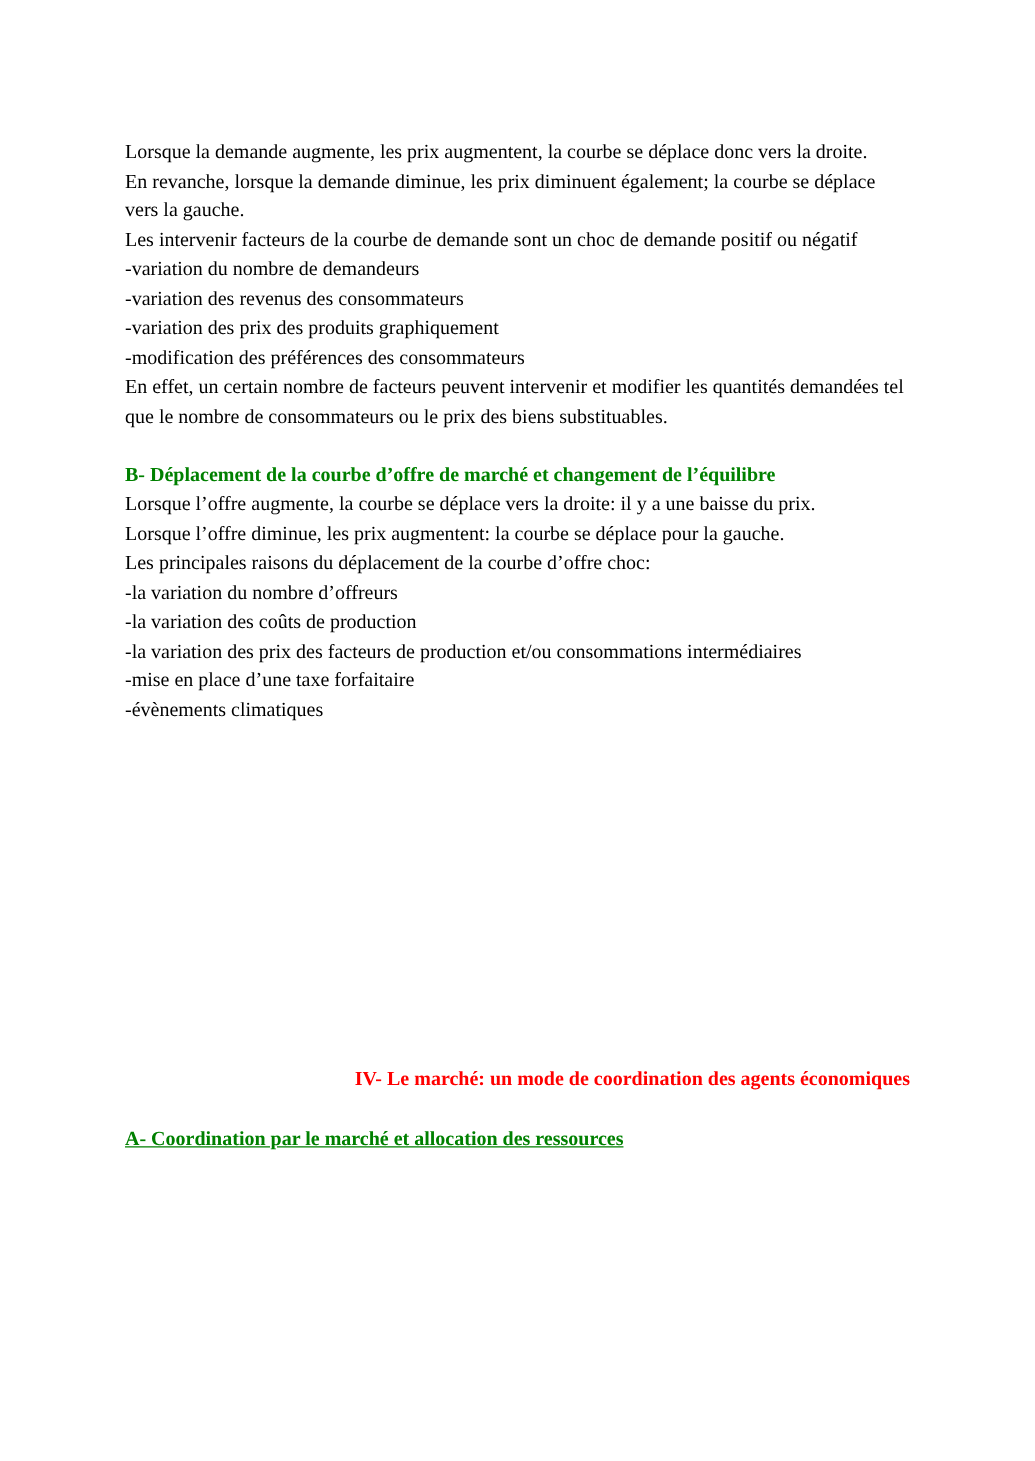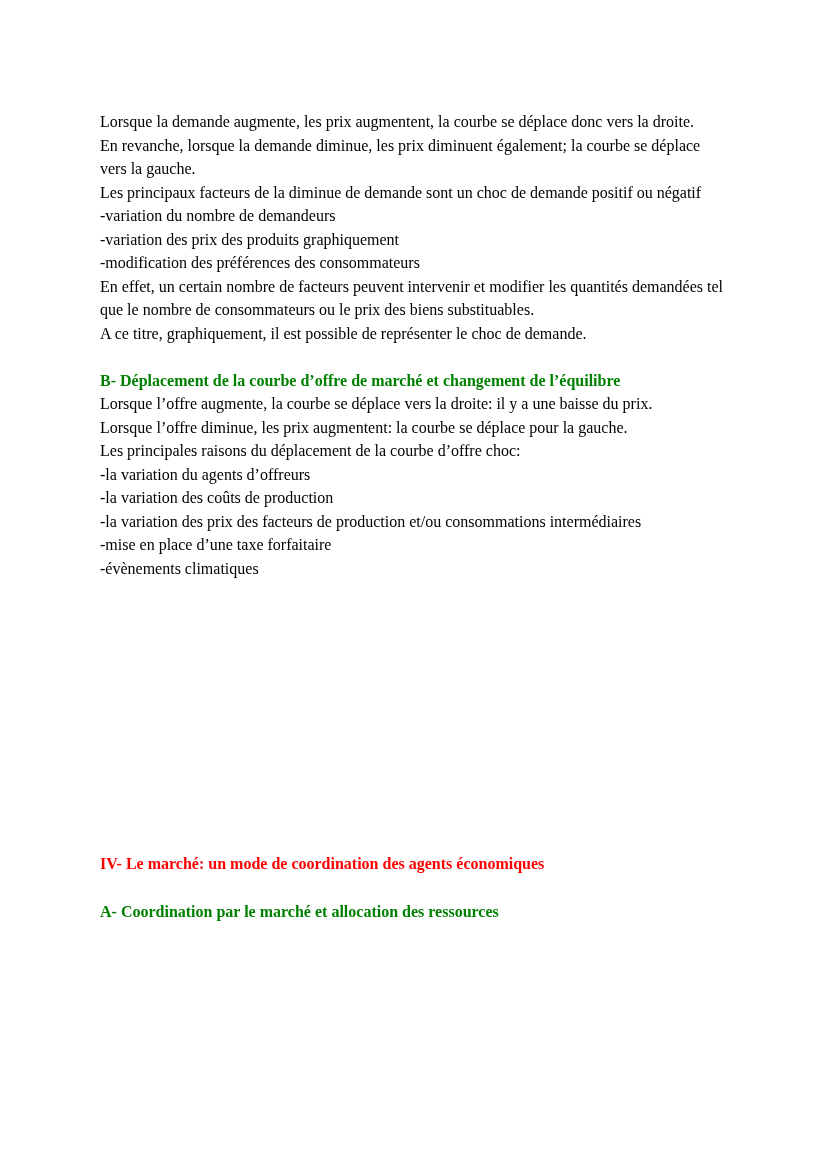--- a/index.html
+++ b/index.html
@@ -29,43 +29,43 @@
     color: var(--green, #008000);
     font-weight: bold;
   }
   .h-red {
     color: var(--red, #ff0000);
     font-weight: bold;
   }
   
   .sp1 { margin-top: 23.5px; }
   
-  .sp-large { margin-top: 272px; }
+  .sp-large { margin-top: 272px; text-align: right; }
   
-  .sp2 { margin-top: 24px; }
+  .sp2 { margin-top: 24px; text-decoration: underline; }
 </style>
 </head>
 <body>
 
 <div class="page" style="color: rgb(0, 0, 0); background: rgb(255, 255, 255);">
   <p class="line">Lorsque la demande augmente, les prix augmentent, la courbe se déplace donc vers la droite.</p>
   <p class="line">En revanche, lorsque la demande diminue, les prix diminuent également; la courbe se déplace vers la gauche.</p>
-  <p class="line">Les principaux facteurs de la diminue de demande sont un choc de demande positif ou négatif</p>
+  <p class="line">Les intervenir facteurs de la courbe de demande sont un choc de demande positif ou négatif</p>
   <p class="line">-variation du nombre de demandeurs</p>
+  <p class="line">-variation des revenus des consommateurs</p>
   <p class="line">-variation des prix des produits graphiquement</p>
   <p class="line">-modification des préférences des consommateurs</p>
   <p class="line">En effet, un certain nombre de facteurs peuvent intervenir et modifier les quantités demandées tel que le nombre de consommateurs ou le prix des biens substituables.</p>
-  <p class="line">A ce titre, graphiquement, il est possible de représenter le choc de demande.</p>
 
   <p class="line h-green sp1">B- Déplacement de la courbe d’offre de marché et changement de l’équilibre</p>
 
   <p class="line">Lorsque l’offre augmente, la courbe se déplace vers la droite: il y a une baisse du prix.</p>
   <p class="line">Lorsque l’offre diminue, les prix augmentent: la courbe se déplace pour la gauche.</p>
   <p class="line">Les principales raisons du déplacement de la courbe d’offre choc:</p>
-  <p class="line">-la variation du agents d’offreurs</p>
+  <p class="line">-la variation du nombre d’offreurs</p>
   <p class="line">-la variation des coûts de production</p>
   <p class="line">-la variation des prix des facteurs de production et/ou consommations intermédiaires</p>
   <p class="line">-mise en place d’une taxe forfaitaire</p>
   <p class="line">-évènements climatiques</p>
 
   <p class="line h-red sp-large">IV- Le marché: un mode de coordination des agents économiques</p>
 
   <p class="line h-green sp2">A- Coordination par le marché et allocation des ressources</p>
 </div>
 

